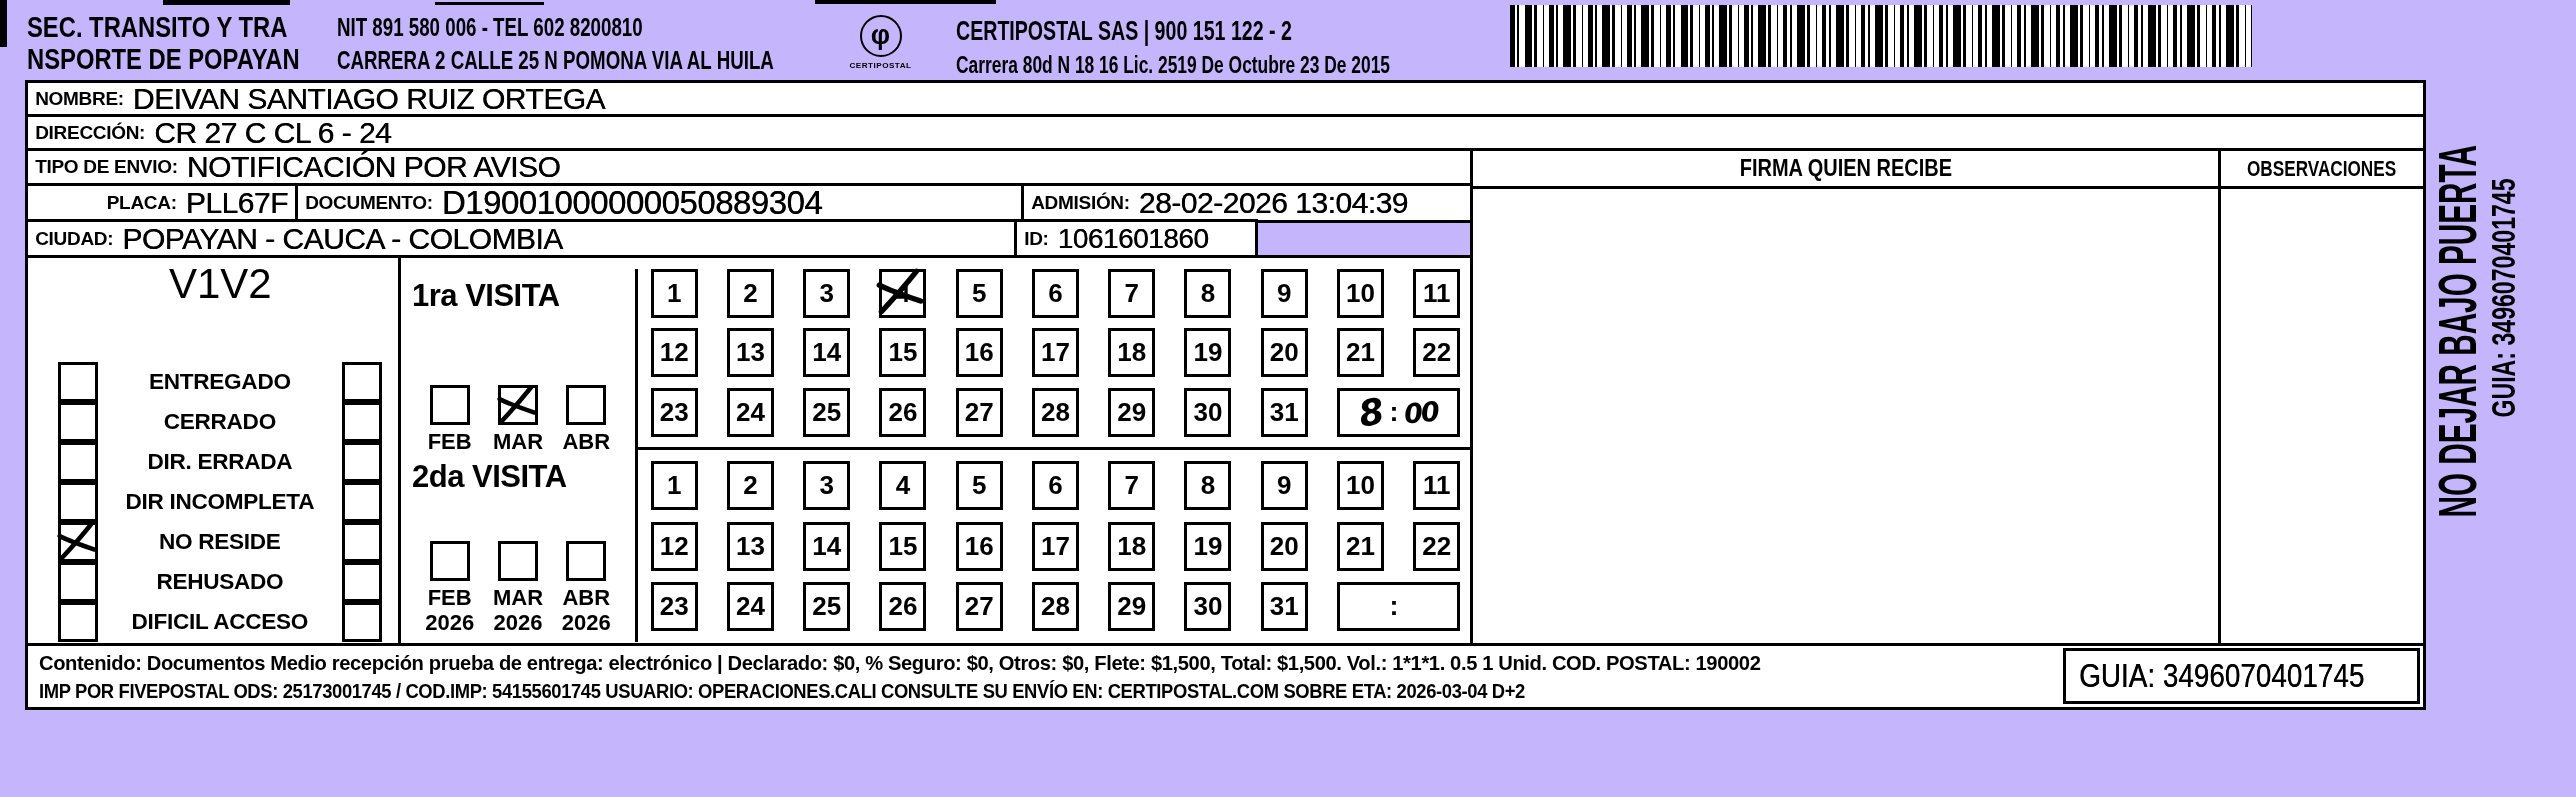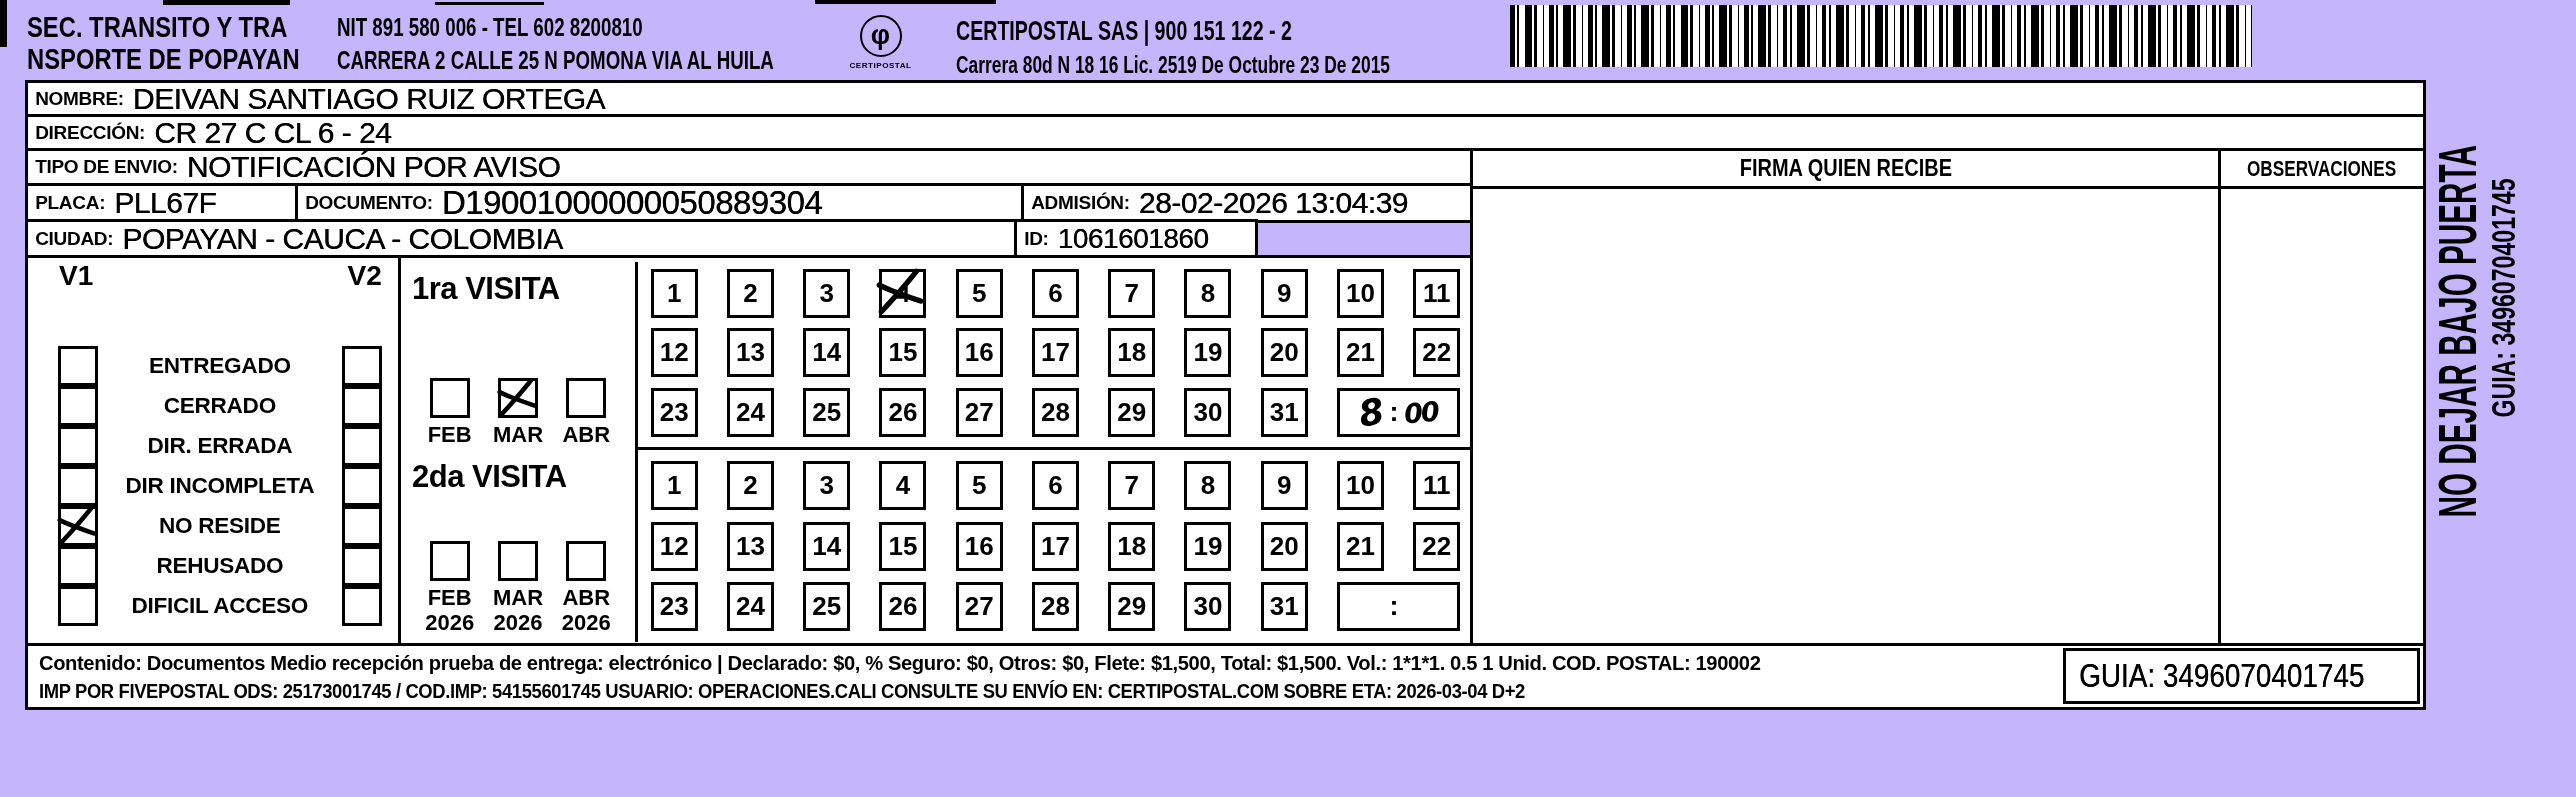--- a/index.html
+++ b/index.html
@@ -24,21 +24,21 @@
     background:repeating-linear-gradient(90deg,#000 0 4.5px,#fff 4.5px 7.2px,#000 7.2px 9px,#fff 9px 14.5px,#000 14.5px 22px,#fff 22px 24.4px,#000 24.4px 27px,#fff 27px 33px,#000 33px 34px,#fff 34px 39px); }
 
   
   .cell { position:absolute; border:3.6px solid #000; background:#fff; display:flex; align-items:center; padding:0 7.2px; white-space:nowrap; overflow:visible; }
   .lbl { font-size:19px; font-weight:bold; letter-spacing:-0.3px; margin-right:9px; flex:none; }
   .val { font-size:30px; letter-spacing:-0.5px; text-shadow:0.4px 0 0 #000; }
   .val-doc { font-size:33px; }
 
   
   .panel { position:absolute; background:#fff; }
-  .v-headers { display:flex; justify-content:space-between; padding:1.8px 16.3px 0 31px; font-size:28px; font-weight:bold; }
+  .v-headers { display:flex; justify-content:center; padding:1.8px 16.3px 0 31px; font-size:42px; font-weight:normal; }
   .status-rows { display:flex; flex-direction:column; justify-content:flex-end; height:340px; padding:3.6px 0 5.4px; }
   .status-row { display:flex; align-items:center; }
   .status-row .chk.v1 { margin-left:30px; }
   .status-row .chk.v2 { margin-right:16.3px; }
   .status-label { flex:1; text-align:center; font-size:22.6px; font-weight:bold; letter-spacing:-0.3px; }
   .chk { width:40px; height:40px; border:3.6px solid #000; flex:none; position:relative; background:#fff; }
 
   
   .visit-months { display:flex; flex-direction:column; }
   .visit-title { font-size:31px; font-weight:bold; margin:9px 0 0 11px; letter-spacing:-0.5px; }
@@ -119,21 +119,21 @@
   <div class="cell" style="left:25px;top:114px;width:2401px;height:38px;">
     <span class="lbl">DIRECCIÓN:</span>
     <span class="val">CR 27 C CL 6 - 24</span>
   </div>
 
   <div class="cell" style="left:25px;top:148px;width:1449px;height:38px;">
     <span class="lbl">TIPO DE ENVIO:</span>
     <span class="val">NOTIFICACIÓN POR AVISO</span>
   </div>
 
-  <div class="cell" style="left:25px;top:183px;width:273px;height:40px;">
+  <div class="cell" style="left:25px;top:183px;width:273px;height:40px;justify-content:flex-end;">
     <span class="lbl">PLACA:</span>
     <span class="val">PLL67F</span>
   </div>
   <div class="cell" style="left:295px;top:183px;width:730px;height:40px;">
     <span class="lbl">DOCUMENTO:</span>
     <span class="val val-doc">D19001000000050889304</span>
   </div>
   <div class="cell" style="left:1021px;top:183px;width:453px;height:40px;">
     <span class="lbl">ADMISIÓN:</span>
     <span class="val">28-02-2026 13:04:39</span>
@@ -196,21 +196,21 @@
             <div class="chk v2"></div>
           </div>
           <div class="status-row">
             <div class="chk v1"></div>
             <div class="status-label">DIFICIL ACCESO</div>
             <div class="chk v2"></div>
           </div>
         </div>
     </div>
 
-    <div class="panel visit-months" style="left:373px;top:4px;width:237px;height:220px;border-right:3.6px solid #000;border-bottom:3.6px solid #000;">
+    <div class="panel visit-months" style="left:373px;top:11px;width:237px;height:220px;border-right:3.6px solid #000;border-bottom:3.6px solid #000;">
       <div class="visit-title">1ra VISITA</div>
       <div class="month-cols" id="month-cols-0">
           <div class="month-col">
             <div class="chk"></div>
             <div class="mlabel">FEB</div>
             <div class="mlabel" style="margin-top: 0px;">2026</div>
           </div>
           <div class="month-col">
             <div class="chk">
               <svg class="xmark" viewBox="0 0 48 48">

